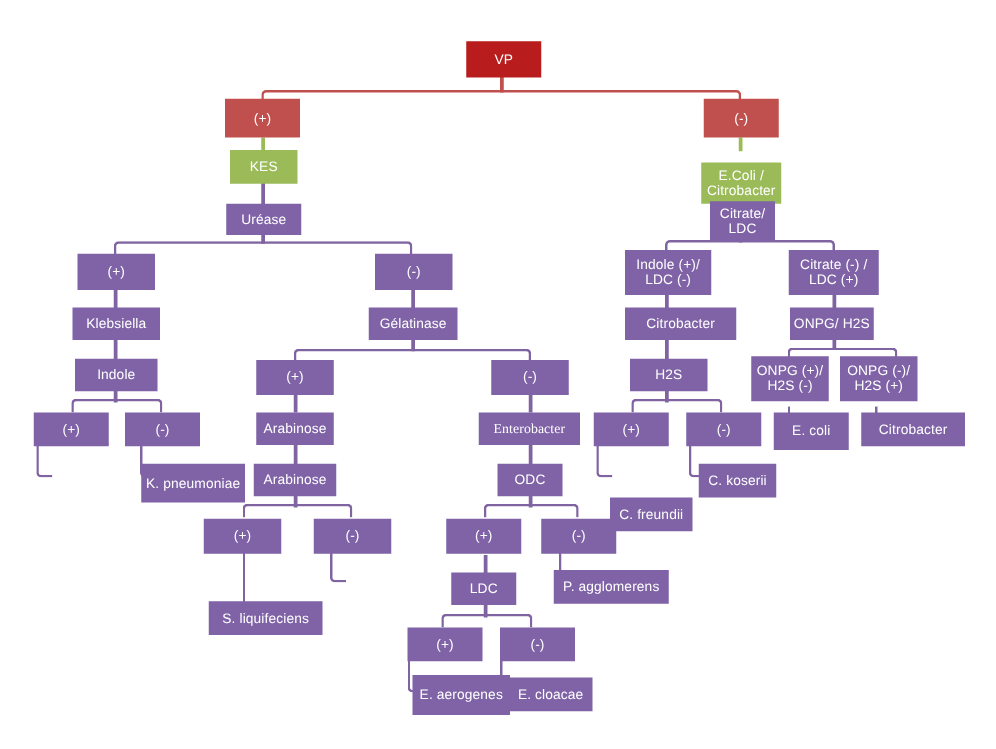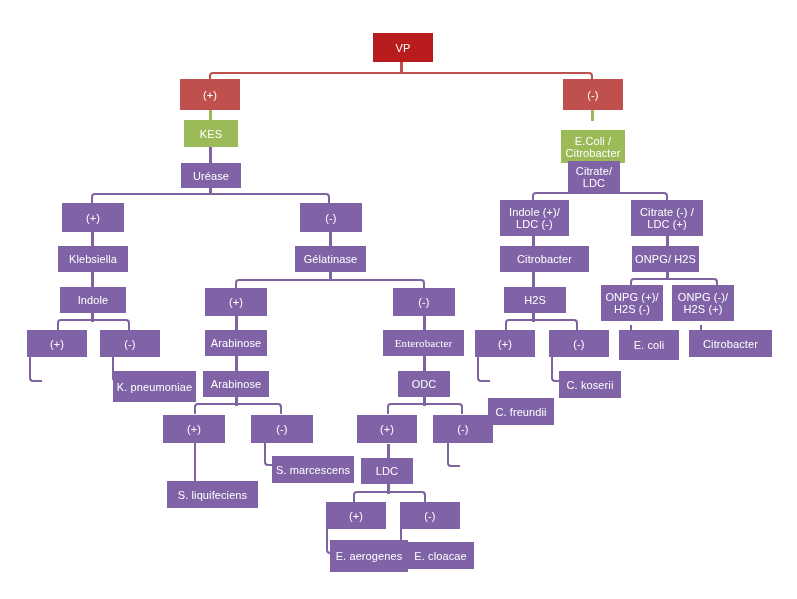--- a/index.html
+++ b/index.html
@@ -196,22 +196,22 @@
   <div class="node purple" style="left:203px; top:371px; width:66px; height:26px;">Arabinose</div>
   <div class="node purple" style="left:398px; top:371px; width:52px; height:26px;">ODC</div>
   <div class="node purple" style="left:488px; top:371px; width:66px; height:27px;margin-top:27px;">C. freundii</div>
   <div class="node purple" style="left:559px; top:371px; width:62px; height:27px;">C. koserii</div>
 
   <div class="node purple" style="left:163px; top:415px; width:62px; height:28px;">(+)</div>
   <div class="node purple" style="left:251px; top:415px; width:62px; height:28px;">(-)</div>
   <div class="node purple" style="left:357px; top:415px; width:60px; height:28px;">(+)</div>
   <div class="node purple" style="left:433px; top:415px; width:60px; height:28px;">(-)</div>
 
-  <div class="node purple" style="left:272px; top:456px; width:82px; height:27px;">S. marcescens</div>
   <div class="node purple" style="left:361px; top:458px; width:52px; height:26px;">LDC</div>
+  <div class="node purple" style="left:443px; top:456px; width:92px; height:27px;">P. agglomerens</div>
 
   <div class="node purple" style="left:167px; top:481px; width:91px; height:27px;">S. liquifeciens</div>
   <div class="node purple" style="left:326px; top:502px; width:60px; height:27px;">(+)</div>
   <div class="node purple" style="left:400px; top:502px; width:60px; height:27px;">(-)</div>
 
   <div class="node purple" style="left:330px; top:540px; width:78px; height:32px;">E. aerogenes</div>
   <div class="node purple" style="left:407px; top:542px; width:67px; height:27px;">E. cloacae</div>
 
 </div>
 

